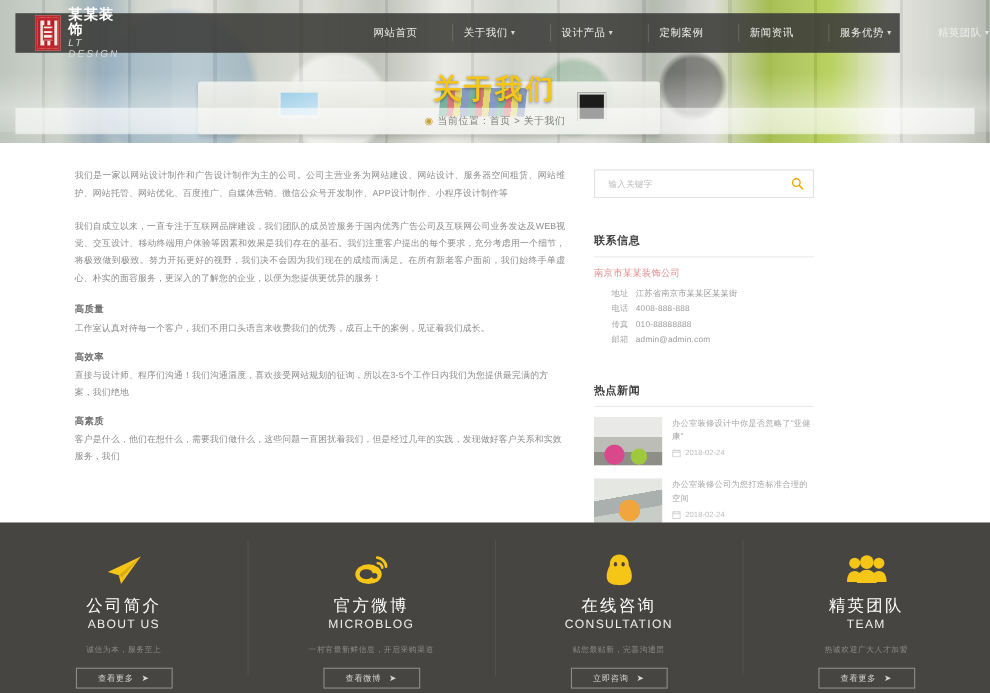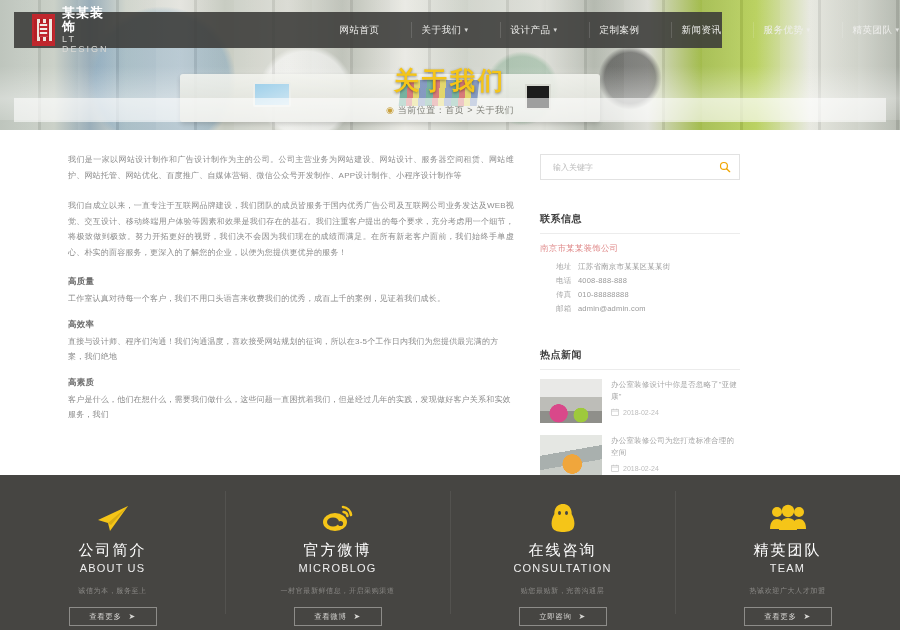--- a/index.html
+++ b/index.html
@@ -98,21 +98,21 @@
     display: flex; align-items: center; justify-content: center;
   }
   .crumb-text {
     font-size: 9px; color: #6b6b63; letter-spacing: .5px;
     opacity: .85;
   }
   .crumb-pin { color: #c9a03a; margin-right: 4px; font-size: 9px; }
 
   
   .header {
-    position: absolute; left: 14px; top: 12px; width: 708px; height: 36px;
+    position: absolute; left: 14px; top: 12px; width: 804px; height: 36px;
     background: rgba(58,58,56,.88);
     display: flex; align-items: center;
     z-index: 5;
   }
   .logo { display: flex; align-items: center; padding-left: 18px; width: 190px; }
   .logo-mark {
     width: 28px; height: 32px; margin-right: 7px;
     border: 2px solid #c0272d;
     background:
       linear-gradient(180deg, #c0272d 0 3px, transparent 3px),
@@ -122,21 +122,21 @@
     position: relative;
   }
   .logo-mark::after {
     content: "";
     position: absolute; left: 5px; top: 7px; right: 5px; bottom: 7px;
     border: 1px solid rgba(192,39,45,.85);
     background: repeating-linear-gradient(0deg,#c0272d 0 2px, #f2ece6 2px 4px);
   }
   .logo-text { line-height: 1.05; }
   .logo-cn { font-size: 13px; font-weight: bold; color: #ffffff; letter-spacing: 1px; }
-  .logo-en { font-size: 9px; color: #d8d8d4; letter-spacing: 2px; margin-top: 2px; }
+  .logo-en { font-size: 9px; color: #d8d8d4; letter-spacing: 2px; margin-top: 2px; font-style: italic; }
 
   .nav { display: flex; align-items: center; height: 36px; margin-left: 215px; gap: 20px; }
   .nav-item {
     position: relative;
     height: 36px; display: flex; align-items: center; justify-content: center;
     padding: 0 11px;
     font-size: 9.5px; color: #efefed; letter-spacing: .5px;
     white-space: nowrap; cursor: pointer;
   }
   .nav-item + .nav-item::before {

